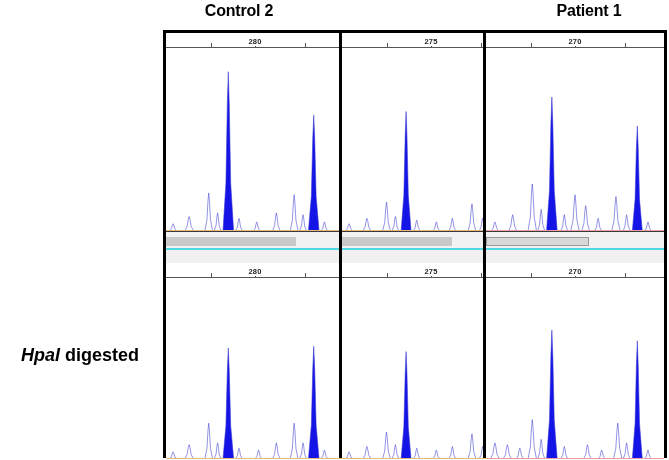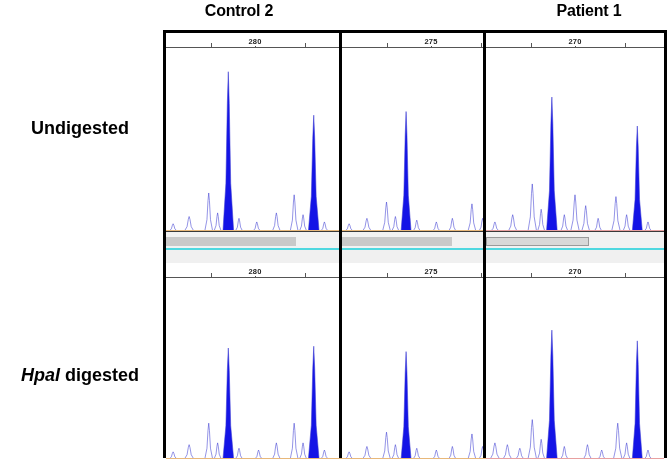--- a/index.html
+++ b/index.html
@@ -141,22 +141,21 @@
     top:18px;bottom:0;
     background:#f0f0f0;
   }
 </style>
 </head>
 <body>
 
 <div id="figure">
     <div class="col-header" style="left: 163px; width: 152px;">Control 2</div>
     <div class="col-header" style="left: 513px; width: 152px;">Patient 1</div>
-    <div class="row-label" style="top: 118px;">Undigested</div>
-    <div class="row-label" style="top: 365px;"><span class="enz">HpaI</span> digested</div>
+    <div class="row-label" style="top: 345px;"><span class="enz">HpaI</span> digested</div>
     <div class="col-stack" style="left: 163px;">
       <div class="pane top">
         <div class="axis">
           <div class="axis-line"></div>
           <div class="tick" style="left: 25%;"></div>
           <div class="tick" style="left: 50%;"></div>
           <div class="axis-label" style="left: 50%;">280</div>
           <div class="tick" style="left: 78%;"></div>
         </div>
         <div class="trace-area">

